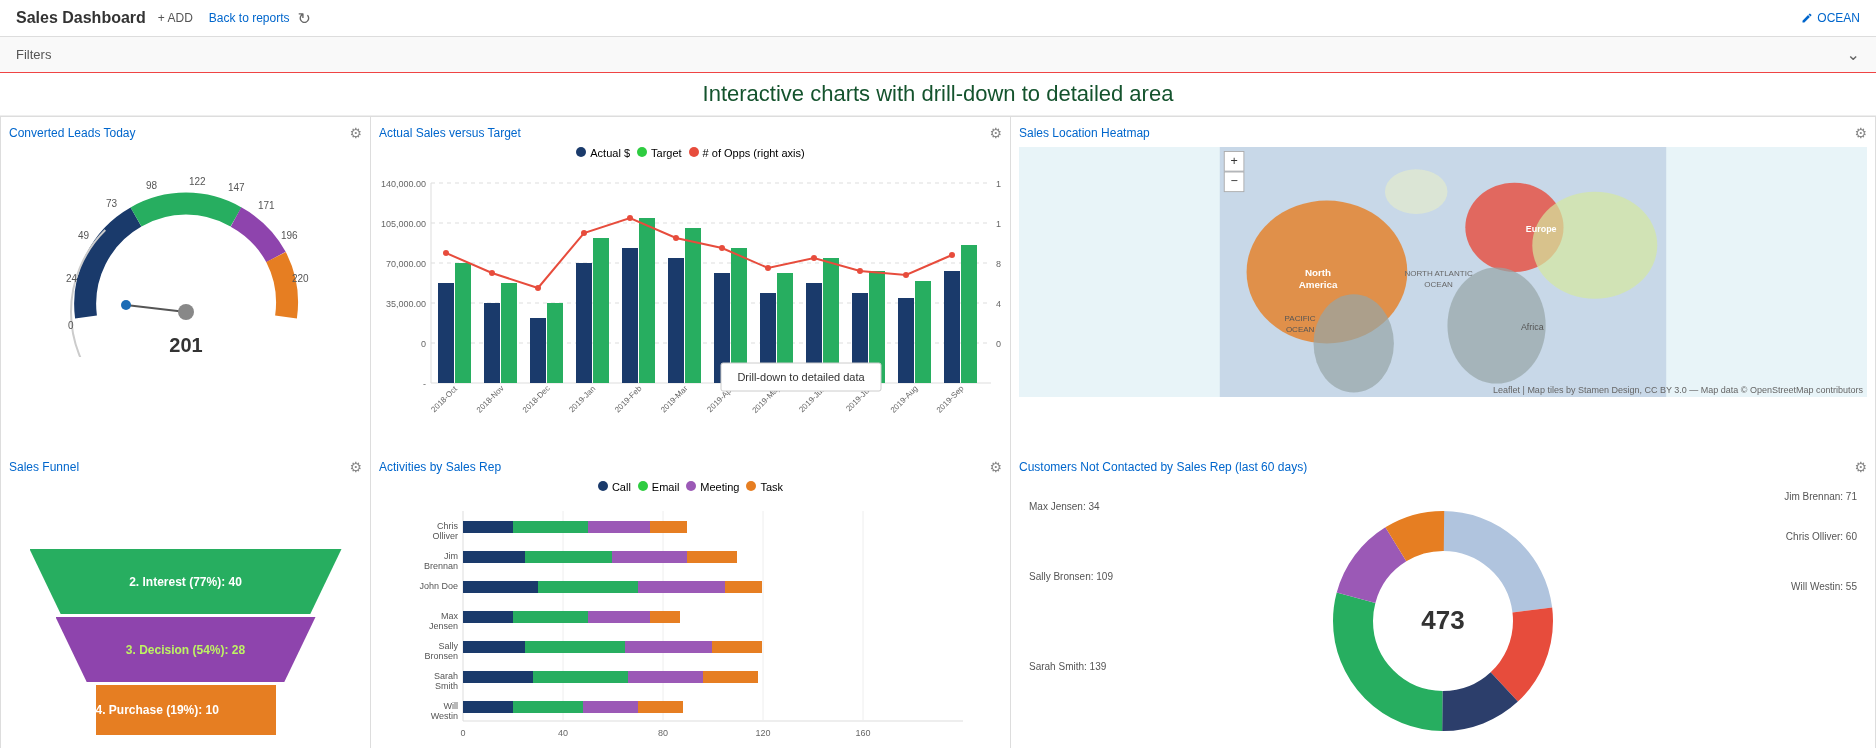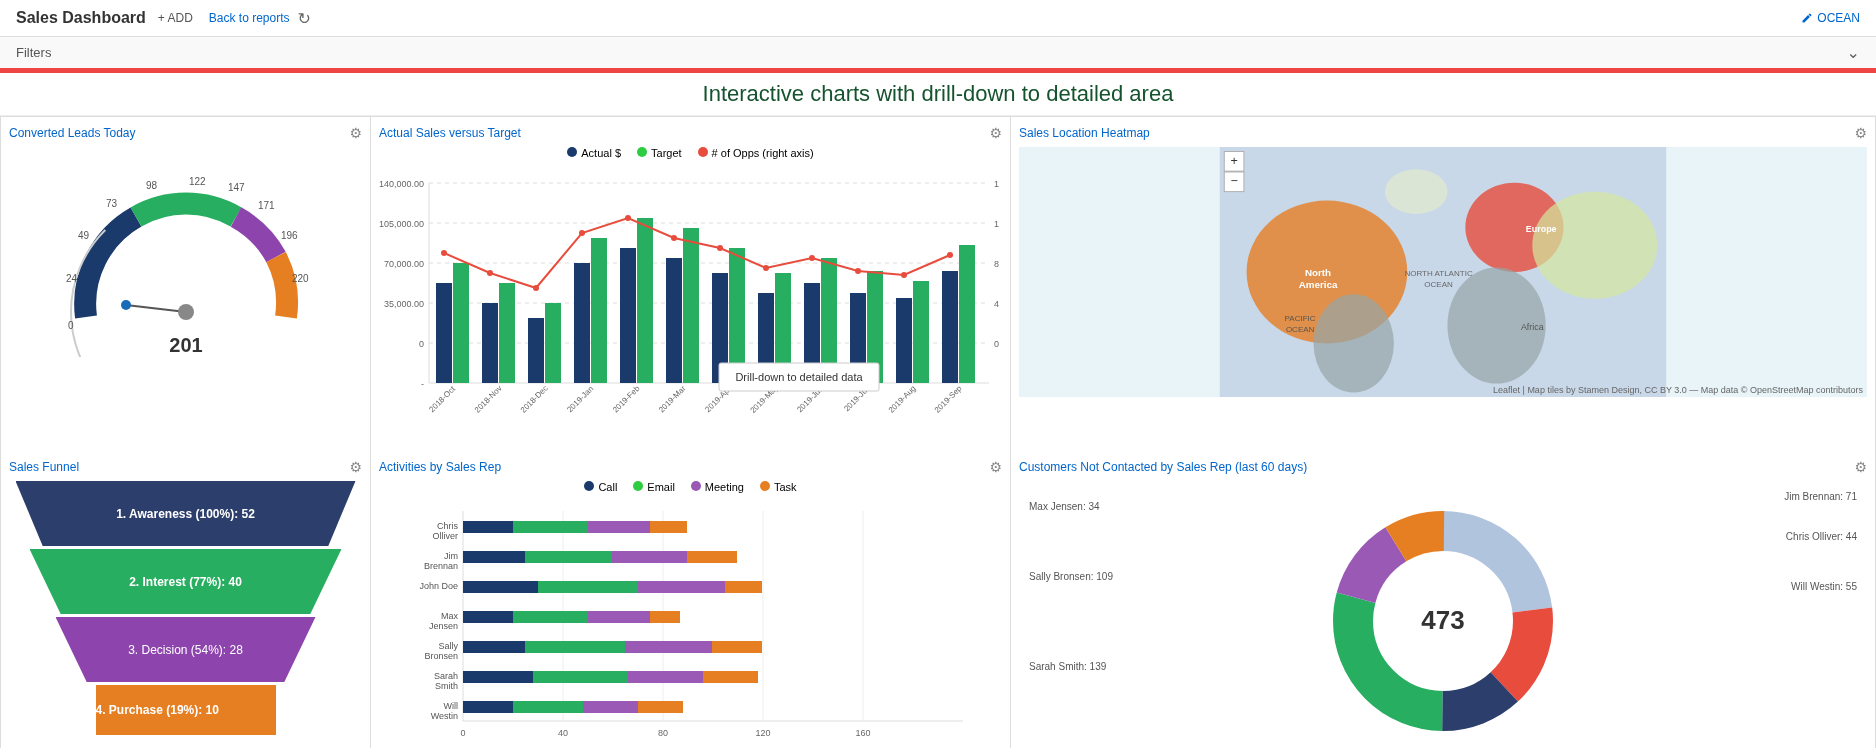--- a/index.html
+++ b/index.html
@@ -7,42 +7,42 @@
 
     
     .header { display: flex; align-items: center; padding: 8px 16px; border-bottom: 1px solid #ddd; height: 37px; }
     .header-title { font-size: 16px; font-weight: bold; color: #333; }
     .header-add { color: #666; font-size: 12px; cursor: pointer; margin: 0 8px; text-align: right; }
     .header-back { color: #0066cc; font-size: 12px; text-decoration: none; cursor: pointer; }
     .header-refresh { color: #666; margin-left: 8px; cursor: pointer; font-size: 16px; }
     .header-edit { color: #0066cc; font-size: 12px; cursor: pointer; margin-left: auto; display: flex; align-items: center; gap: 4px; }
 
     
-    .filters-bar { display: flex; align-items: center; padding: 8px 16px; background: #f9f9f9; border-bottom: 5px solid #ef4444; height: 36px; }
+    .filters-bar { display: flex; align-items: center; padding: 8px 16px; background: #f9f9f9; border-bottom: 1px solid #ef4444; height: 36px; }
     .filters-chevron { margin-left: auto; color: #666; font-size: 16px; }
 
     
     .banner { text-align: center; padding: 8px; background: #fff; border-bottom: 1px solid #eee; }
     .banner-text { font-size: 22px; color: #14532d; font-weight: normal; }
 
     
     .dashboard { display: grid; grid-template-columns: 370px 640px 1fr; grid-template-rows: auto auto; gap: 0; }
 
     
     .panel { border: 1px solid #ddd; padding: 8px; position: relative; background: #fff; }
     .panel-header { display: flex; align-items: center; justify-content: space-between; margin-bottom: 6px; }
     .panel-title { color: #0066cc; font-size: 12px; font-weight: normal; cursor: pointer; text-decoration: none; }
     .panel-gear { color: #888; cursor: pointer; font-size: 14px; }
 
     
     .gauge-container { display: flex; justify-content: center; align-items: center; height: 220px; position: relative; }
 
     
     .chart-area { width: 100%; height: 280px; position: relative; }
-    .chart-legend { display: flex; gap: 16px; font-size: 11px; justify-content: center; margin-bottom: 4px; }
+    .chart-legend { display: flex; gap: 7px; font-size: 11px; justify-content: center; margin-bottom: 4px; }
     .legend-dot { width: 10px; height: 10px; border-radius: 50%; display: inline-block; margin-right: 4px; }
 
     
     .map-container { width: 100%; height: 250px; background: #e8f4f8; position: relative; overflow: hidden; }
 
     
     .activities-chart { padding: 4px; }
 
     .map-attribution { font-size: 9px; color: #666; position: absolute; bottom: 2px; right: 4px; }
   </style>
@@ -106,21 +106,21 @@
 
         <line x1="140" y1="155" x2="80" y2="148" stroke="#555" stroke-width="2"></line>
         <circle cx="140" cy="155" r="8" fill="#888"></circle>
         <circle cx="80" cy="148" r="5" fill="#1a6bb5"></circle>
 
         <text x="140" y="195" text-anchor="middle" font-size="20" font-weight="bold" fill="#333">201</text>
       </svg>
     </div>
   </div>
 
-  <div class="panel" style="border-right:none;border-bottom:none;">
+  <div class="panel" style="border-right:none;border-bottom:none;text-align:center;">
     <div class="panel-header">
       <a class="panel-title">Actual Sales versus Target</a>
       <span class="panel-gear">⚙</span>
     </div>
     <div class="chart-legend">
       <span><span class="legend-dot" style="background:#1a3a6b;"></span><span>Actual $</span></span>
       <span><span class="legend-dot" style="background:#2ecc40;"></span><span>Target</span></span>
       <span><span class="legend-dot" style="background:#e74c3c;"></span><span># of Opps (right axis)</span></span>
     </div>
     <div class="chart-area" style="position:relative;">
@@ -258,30 +258,27 @@
     </div>
   </div>
 
   <div class="panel" style="border-right:none;border-top:none;">
     <div class="panel-header">
       <a class="panel-title">Sales Funnel</a>
       <span class="panel-gear">⚙</span>
     </div>
     <div style="position:relative; width:340px; height:260px; margin:0 auto;">
 
-      <div style="position:absolute; top:0; left:0; width:340px; height:65px; background:#2c3e6b; clip-path:polygon(0% 0%, 100% 0%, 92% 100%, 8% 100%); display:flex; align-items:center; justify-content:center;">
-        <span style="color:white; font-size:12px; font-weight:bold;">1. Awareness (100%): 52</span>
-      </div>
 
       <div style="position:absolute; top:68px; left:14px; width:312px; height:65px; background:#27ae60; clip-path:polygon(0% 0%, 100% 0%, 90% 100%, 10% 100%); display:flex; align-items:center; justify-content:center;">
         <span style="color:white; font-size:12px; font-weight:bold;">2. Interest (77%): 40</span>
       </div>
 
       <div style="position:absolute; top:136px; left:40px; width:260px; height:65px; background:#8e44ad; clip-path:polygon(0% 0%, 100% 0%, 88% 100%, 12% 100%); display:flex; align-items:center; justify-content:center;">
-        <span style="color:#ffffff; font-size:12px; font-weight:normal;">3. Decision (54%): 28</span>
+        <span style="color:#bef264; font-size:12px; font-weight:bold;">3. Decision (54%): 28</span>
       </div>
 
       <div style="position:absolute; top:204px; left:80px; width:180px; height:50px; background:#e67e22; display:flex; align-items:center; justify-content:flex-start;">
         <span style="color:white; font-size:12px; font-weight:bold;">4. Purchase (19%): 10</span>
       </div>
     </div>
   </div>
 
   <div class="panel" style="border-right:none;border-top:none;">
     <div class="panel-header">
@@ -366,21 +363,21 @@
       <a class="panel-title">Customers Not Contacted by Sales Rep (last 60 days)</a>
       <span class="panel-gear">⚙</span>
     </div>
     <div style="position:relative; display:flex; align-items:center; justify-content:center; height:280px;">
 
       <div style="position:absolute; left:10px; top:20px; font-size:10px; color:#555;">Max Jensen: 34</div>
       <div style="position:absolute; left:10px; top:90px; font-size:10px; color:#555;">Sally Bronsen: 109</div>
       <div style="position:absolute; left:10px; top:180px; font-size:10px; color:#555;">Sarah Smith: 139</div>
 
       <div style="position:absolute; right:10px; top:10px; font-size:10px; color:#555;">Jim Brennan: 71</div>
-      <div style="position:absolute; right:10px; top:50px; font-size:10px; color:#555;">Chris Olliver: 44</div>
+      <div style="position:absolute; right:10px; top:50px; font-size:10px; color:#555;">Chris Olliver: 60</div>
       <div style="position:absolute; right:10px; top:100px; font-size:10px; color:#555;">Will Westin: 55</div>
 
       <svg width="260" height="260" viewBox="0 0 260 260">
 
         <circle cx="130" cy="130" r="90" fill="none" stroke="#b0c4de" stroke-width="40" stroke-dasharray="130 435" stroke-dashoffset="0" transform="rotate(-90 130 130)"></circle>
 
         <circle cx="130" cy="130" r="90" fill="none" stroke="#e74c3c" stroke-width="40" stroke-dasharray="85 480" stroke-dashoffset="-130" transform="rotate(-90 130 130)"></circle>
 
         <circle cx="130" cy="130" r="90" fill="none" stroke="#2c3e6b" stroke-width="40" stroke-dasharray="68 497" stroke-dashoffset="-215" transform="rotate(-90 130 130)"></circle>
 

